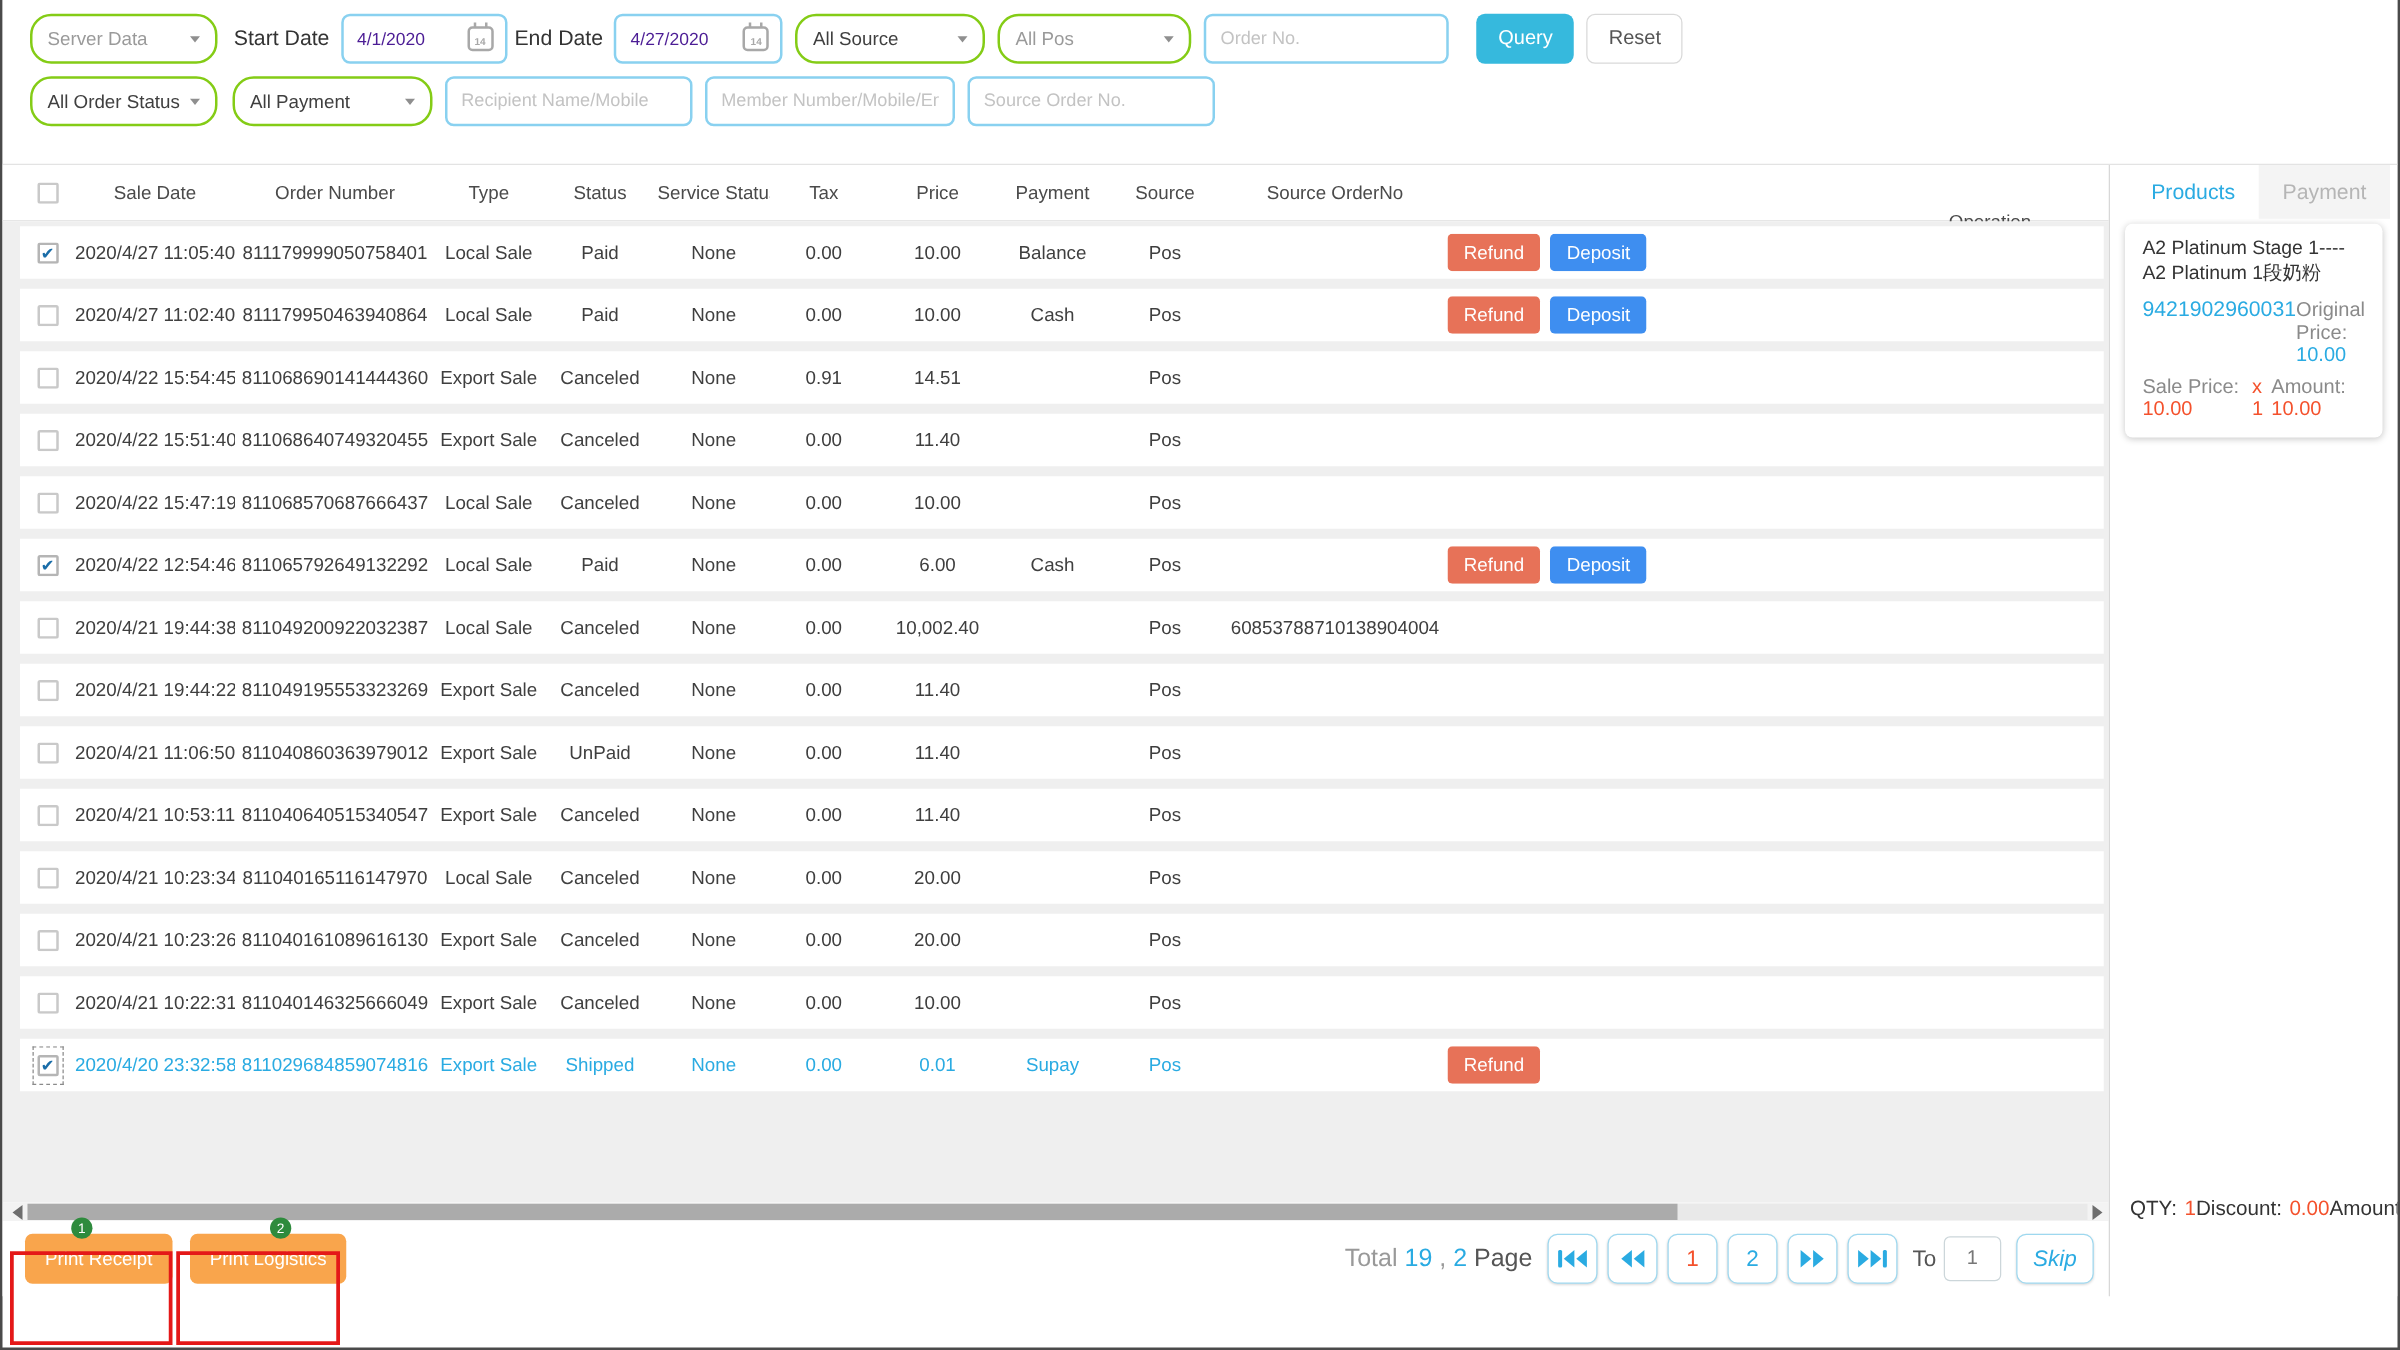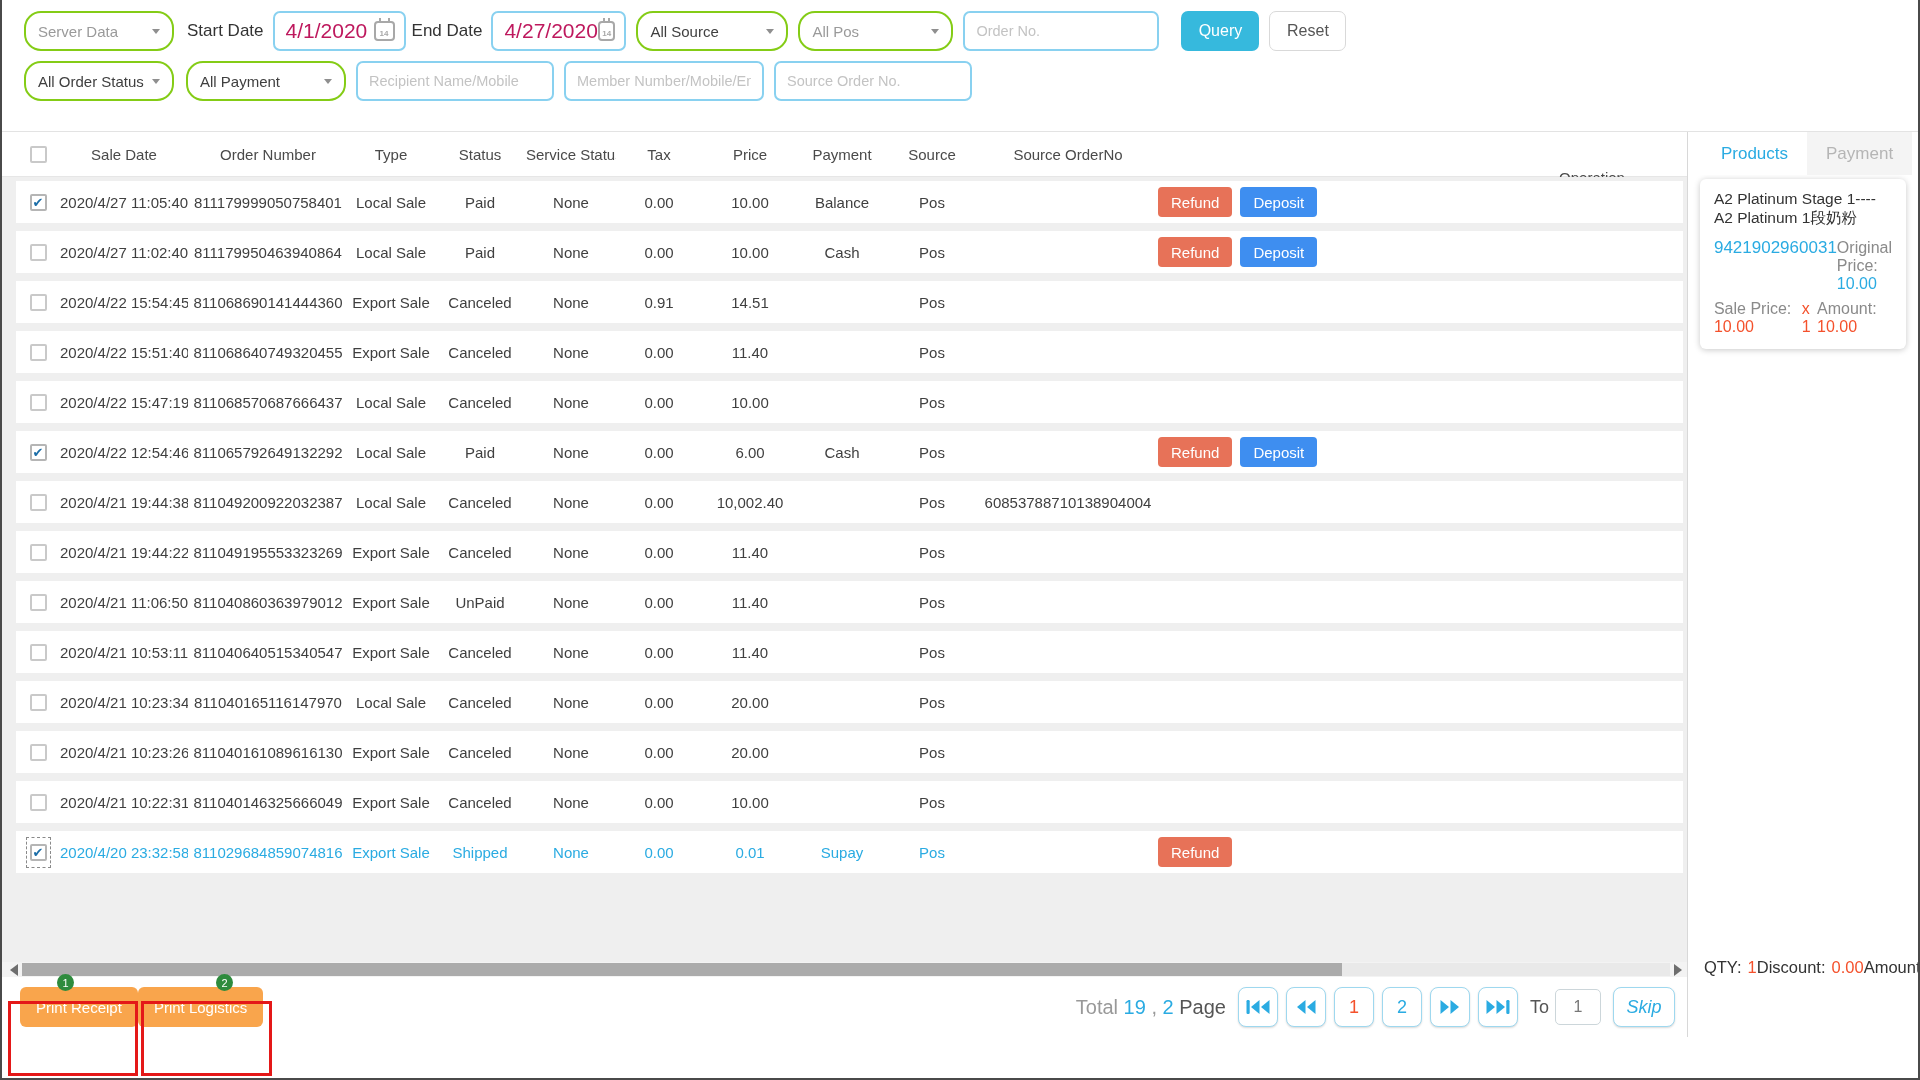--- a/index.html
+++ b/index.html
@@ -16,21 +16,21 @@
   
   .filters { padding:11px 0 0 22px; height:132px; border-bottom:1px solid #e3e3e3; background:#fff; }
   .frow { display:flex; align-items:center; margin-bottom:10px; }
   .fselect { height:40px; border:2px solid #84cc16; border-radius:17px; background:#fff; display:flex; align-items:center;
              justify-content:space-between; padding:0 12px; font-size:15px; color:#3f3f3f; margin-right:10px; cursor:pointer; }
   .fselect.grayed { color:#9a9a9a; }
   .caret { width:0; height:0; border-left:4px solid transparent; border-right:4px solid transparent; border-top:5px solid #8f8f8f; margin-left:8px; }
   .flabel { font-size:17px; color:#333; margin:0 9px 0 3px; white-space:nowrap; }
   .fdate { height:40px; border:2px solid #89d1f0; border-radius:7px; display:flex; align-items:center; justify-content:space-between;
            padding:0 9px 0 11px; margin-right:3px; cursor:pointer; }
-  .fdate .dval { font-size:21px; color:#be185d; }
+  .fdate .dval { font-size:14px; color:#4c1d95; }
   .cal { width:21px; height:20px; border:2px solid #a8a8a8; border-radius:4px; position:relative; display:flex; align-items:flex-end;
          justify-content:center; font-size:8px; color:#a8a8a8; font-weight:bold; line-height:10px; }
   .cal::before,.cal::after { content:""; position:absolute; top:-5px; width:2px; height:4px; background:#a8a8a8; }
   .cal::before { left:3px; } .cal::after { right:3px; }
   .ftext { height:40px; border:2px solid #89d1f0; border-radius:7px; padding:0 11px; font-size:14.5px; color:#555; margin-right:10px; outline:none; }
   .ftext::placeholder { color:#c3c3c3; }
   .btn-query { width:78px; height:40px; background:#36b9dd; border:none; border-radius:7px; color:#fff; font-size:16px; margin-left:12px; cursor:pointer; }
   .btn-reset { width:77px; height:40px; background:#fff; border:1px solid #d9d9d9; border-radius:7px; color:#555; font-size:16px; margin-left:10px; cursor:pointer; }
 
   
@@ -61,21 +61,21 @@
   .hscroll { height:15px; background:#f3f3f3; display:flex; align-items:center; padding:0 5px 0 8px; }
   .sarrow { width:0; height:0; border-top:6px solid transparent; border-bottom:6px solid transparent; cursor:pointer; }
   .sarrow.left { border-right:8px solid #6e6e6e; margin-right:4px; }
   .sarrow.right { border-left:8px solid #6e6e6e; margin-left:4px; }
   .strack { flex:1; height:13px; background:#e9e9e9; position:relative; }
   .sthumb { position:absolute; left:0; top:0; bottom:0; width:1320px; background:#ababab; cursor:grab; }
 
   
   .tfooter { height:60px; background:#fff; display:flex; align-items:center; padding:0 12px 0 18px; }
   .btn-print { height:40px; background:#f9a54c; border:none; border-radius:6px; color:#fff; font-size:15px; padding:0 16px; cursor:pointer; }
-  .btn-print.second { }
+  .btn-print.second { margin-left:14px; }
   .pager { margin-left:auto; display:flex; align-items:center; }
   .ptext { font-size:20px; color:#999; margin-right:4px; }
   .ptext .cy { color:#2aabe2; } .ptext .dk { color:#555; }
   .pbtn { width:40px; height:40px; background:#fff; border:1px solid #9ed8ef; border-radius:8px; box-shadow:0 1px 2px rgba(0,0,0,.15);
           display:flex; align-items:center; justify-content:center; margin-left:8px; font-size:18px; cursor:pointer; }
   .pbtn.cur { color:#f4512c; } .pbtn.pg { color:#2aabe2; }
   .to-label { font-size:18px; color:#555; margin:0 6px 0 12px; }
   .to-input { width:46px; height:36px; border:1px solid #ccd6da; border-radius:5px; text-align:center; font-size:16px; color:#777; outline:none; }
   .btn-skip { width:62px; height:40px; background:#fff; border:1px solid #9ed8ef; border-radius:8px; color:#2aabe2; font-size:18px;
               margin-left:12px; box-shadow:0 1px 2px rgba(0,0,0,.15); cursor:pointer;font-style:italic; }

